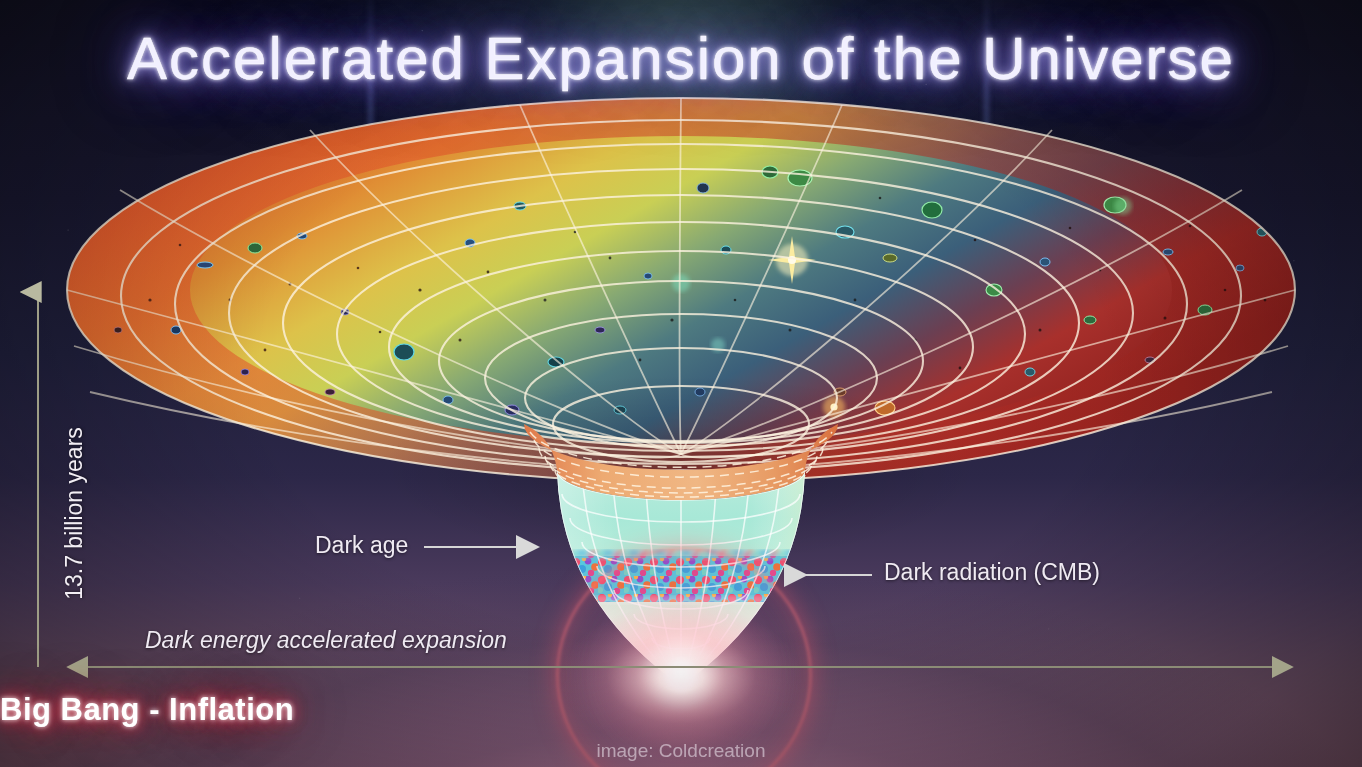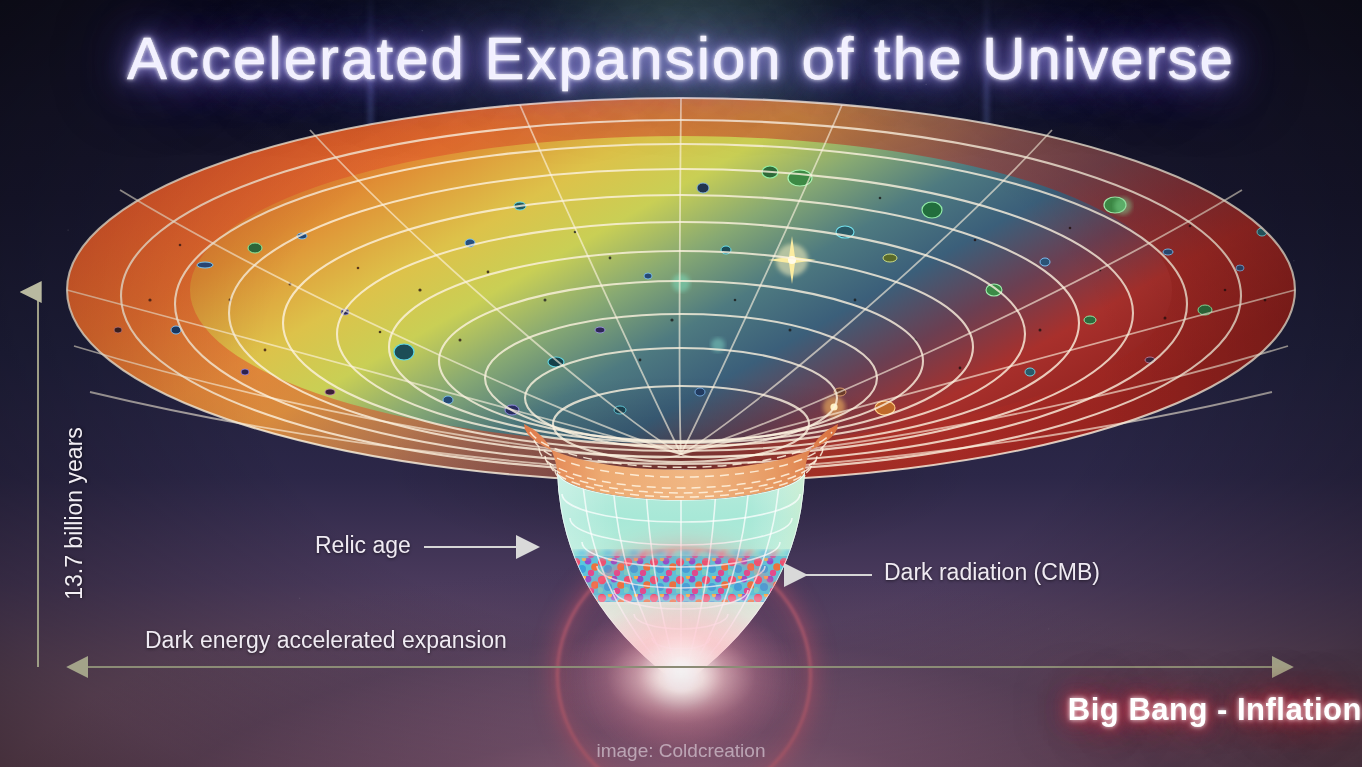--- a/index.html
+++ b/index.html
@@ -121,34 +121,34 @@
   .lbl{
     position:absolute;
     color:#efeaf2;
     font-size:23px;
     font-weight:400;
     white-space:nowrap;
     text-shadow:0 1px 3px rgba(0,0,0,.55);
   }
   #lbl-dark-age{left:315px;top:532px;}
   #lbl-cmb{left:884px;top:559px;}
-  #lbl-dark-energy{left:145px;top:627px;}
+  #lbl-dark-energy{left:145px;top:627px;font-style:italic;}
 
   #lbl-years{
     position:absolute;left:-41px;top:500px;
     width:230px;text-align:center;
     transform:rotate(-90deg);
     transform-origin:50% 50%;
     color:#f2eef4;font-size:23px;
     text-shadow:0 1px 3px rgba(0,0,0,.55);
   }
 
   #lbl-bigbang{
     position:absolute;left:0;right:0;top:692px;
-    text-align:right;
+    text-align:left;
     font-size:31px;font-weight:700;
     letter-spacing:.5px;
     color:#ffffff;
     text-shadow:
       0 0 5px  rgba(255,255,255,.9),
       0 0 14px rgba(255,70,90,.95),
       0 0 30px rgba(220,30,60,.85),
       0 0 54px rgba(170,10,50,.6);
   }
   #lbl-credit{
@@ -471,21 +471,21 @@
       <line x1="38" y1="667" x2="38" y2="292" stroke="#9e9e86" stroke-width="2" marker-end="url(#mUp)"></line>
 
       <line x1="68" y1="667" x2="1292" y2="667" stroke="#8c8c76" stroke-width="2" marker-start="url(#mArrowL)" marker-end="url(#mArrowR)"></line>
 
       <line x1="424" y1="547" x2="538" y2="547" stroke="#d6d6d6" stroke-width="2" marker-end="url(#mWhiteR)"></line>
 
       <line x1="872" y1="575" x2="806" y2="575" stroke="#d6d6d6" stroke-width="2" marker-end="url(#mWhiteL)"></line>
     </svg>
 
     <div id="lbl-years" class="lbl" style="position:absolute">13.7 billion years</div>
-    <div id="lbl-dark-age" class="lbl">Relic age</div>
+    <div id="lbl-dark-age" class="lbl">Dark age</div>
     <div id="lbl-cmb" class="lbl">Dark radiation (CMB)</div>
     <div id="lbl-dark-energy" class="lbl">Dark energy accelerated expansion</div>
     <div id="lbl-bigbang">Big Bang - Inflation</div>
     <div id="lbl-credit">image: Coldcreation</div>
   </div>
 
   <div class="title">Accelerated Expansion of the Universe</div>
 
 </div>
 

